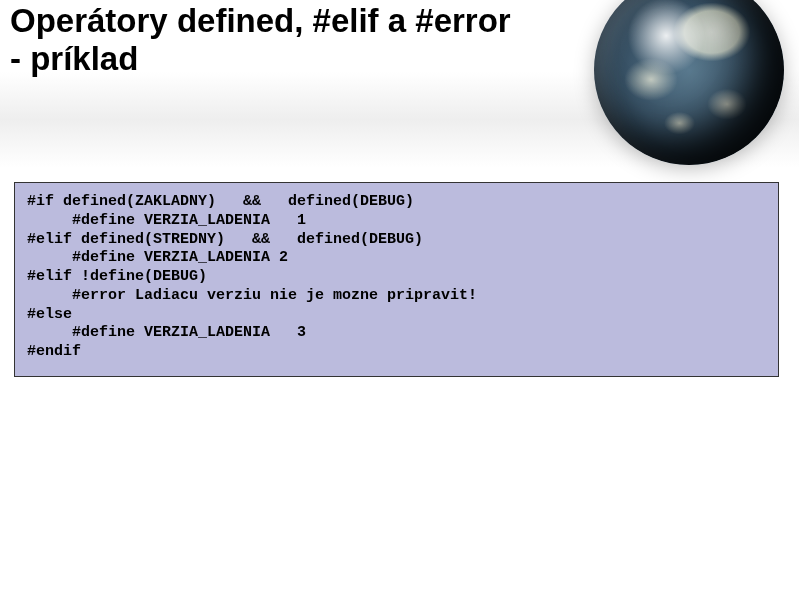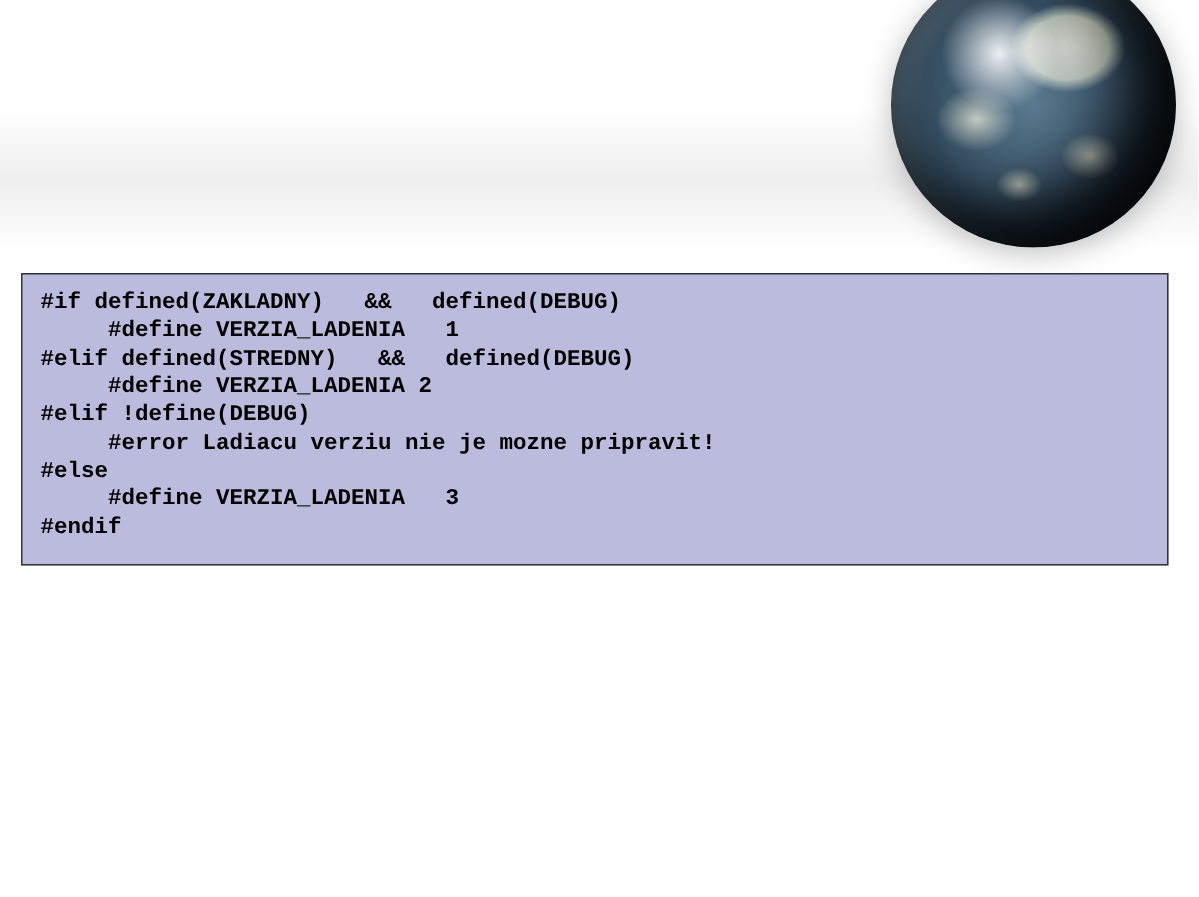--- a/index.html
+++ b/index.html
@@ -83,20 +83,24 @@
     white-space: pre;
     line-height: 1.25;
   }
 </style>
 </head>
 <body>
 
 <div class="slide">
   <div class="globe"></div>
 
+  <div class="header">
+    <div class="title">Operátory defined, #elif a #error
+- príklad</div>
+  </div>
 
   <div class="code-box">
     <div class="code">#if defined(ZAKLADNY)   &amp;&amp;   defined(DEBUG)
      #define VERZIA_LADENIA   1
 #elif defined(STREDNY)   &amp;&amp;   defined(DEBUG)
      #define VERZIA_LADENIA 2
 #elif !define(DEBUG)
      #error Ladiacu verziu nie je mozne pripravit!
 #else
      #define VERZIA_LADENIA   3

